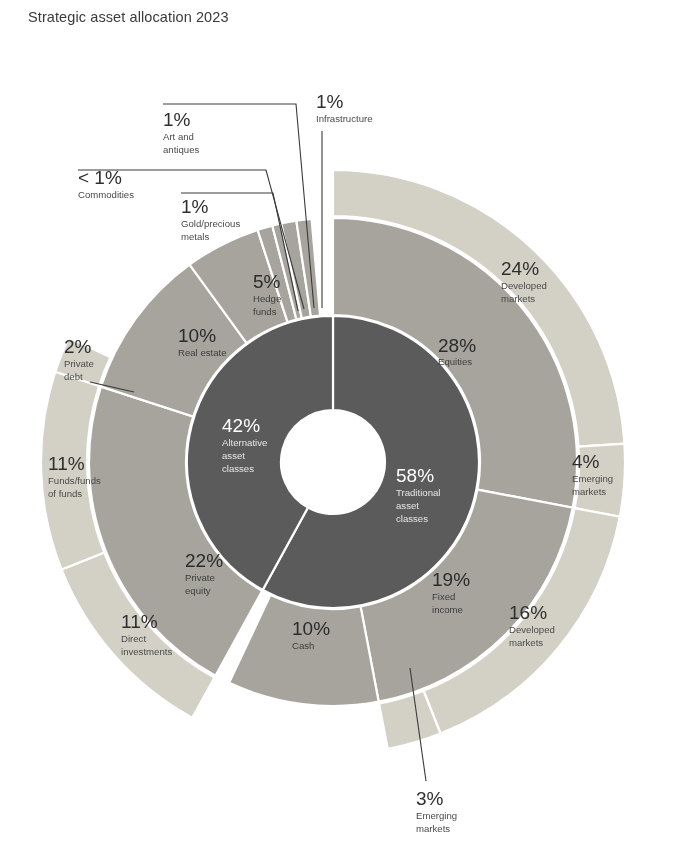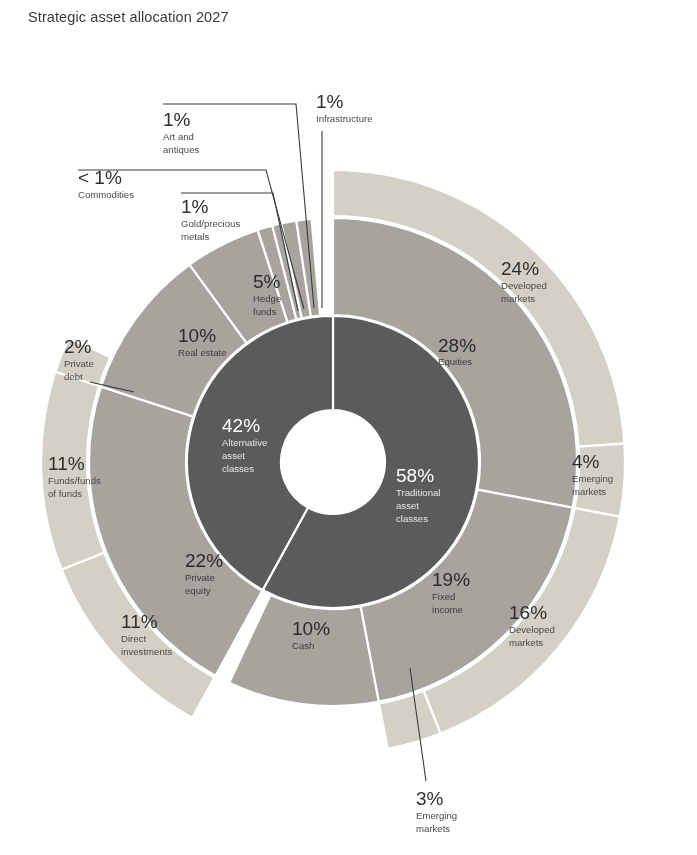--- a/index.html
+++ b/index.html
@@ -30,21 +30,21 @@
   .lbl-pct{font-size:19px;fill:#2f2f2f;}
   .lbl-sub{font-size:9.6px;fill:#4a4a4a;}
   .lbl-pct.on-dark{fill:#ffffff;}
   .lbl-sub.on-dark{fill:#e6e6e6;}
   .lbl-pct.on-mid{fill:#2b2b2b;}
   .lbl-sub.on-mid{fill:#3d3d3d;}
 </style>
 </head>
 <body>
 
-<div id="page-title">Strategic asset allocation 2027</div>
+<div id="page-title">Strategic asset allocation 2023</div>
 
 <div id="chart-wrap">
 <svg id="sunburst" width="697" height="855" viewBox="0 0 697 855" xmlns="http://www.w3.org/2000/svg">
 
   <g>
         <path class="slice" fill="#d3d1c6" d="M 333.00 170.00 A 292 292 0 0 1 624.42 443.67 L 578.51 446.55 A 246 246 0 0 0 333.00 216.00 Z"></path>
         <path class="slice" fill="#d3d1c6" d="M 624.42 443.67 A 292 292 0 0 1 619.83 516.72 L 574.64 508.10 A 246 246 0 0 0 578.51 446.55 Z"></path>
         <path class="slice" fill="#d3d1c6" d="M 619.83 516.72 A 292 292 0 0 1 440.49 733.49 L 423.56 690.73 A 246 246 0 0 0 574.64 508.10 Z"></path>
         <path class="slice" fill="#d3d1c6" d="M 440.49 733.49 A 292 292 0 0 1 387.72 748.83 L 379.10 703.64 A 246 246 0 0 0 423.56 690.73 Z"></path>
         <path class="slice" fill="#d3d1c6" d="M 192.33 717.88 A 292 292 0 0 1 61.51 569.49 L 104.27 552.56 A 246 246 0 0 0 214.49 677.57 Z"></path>

